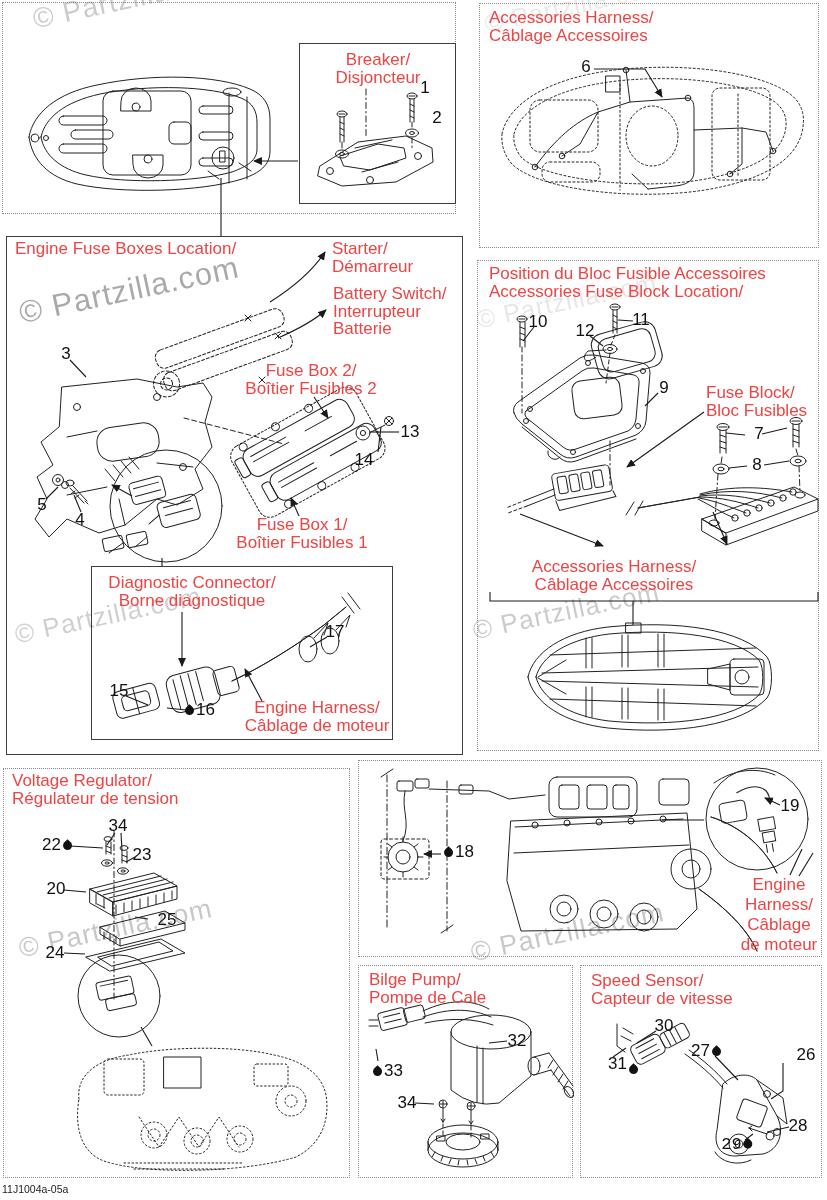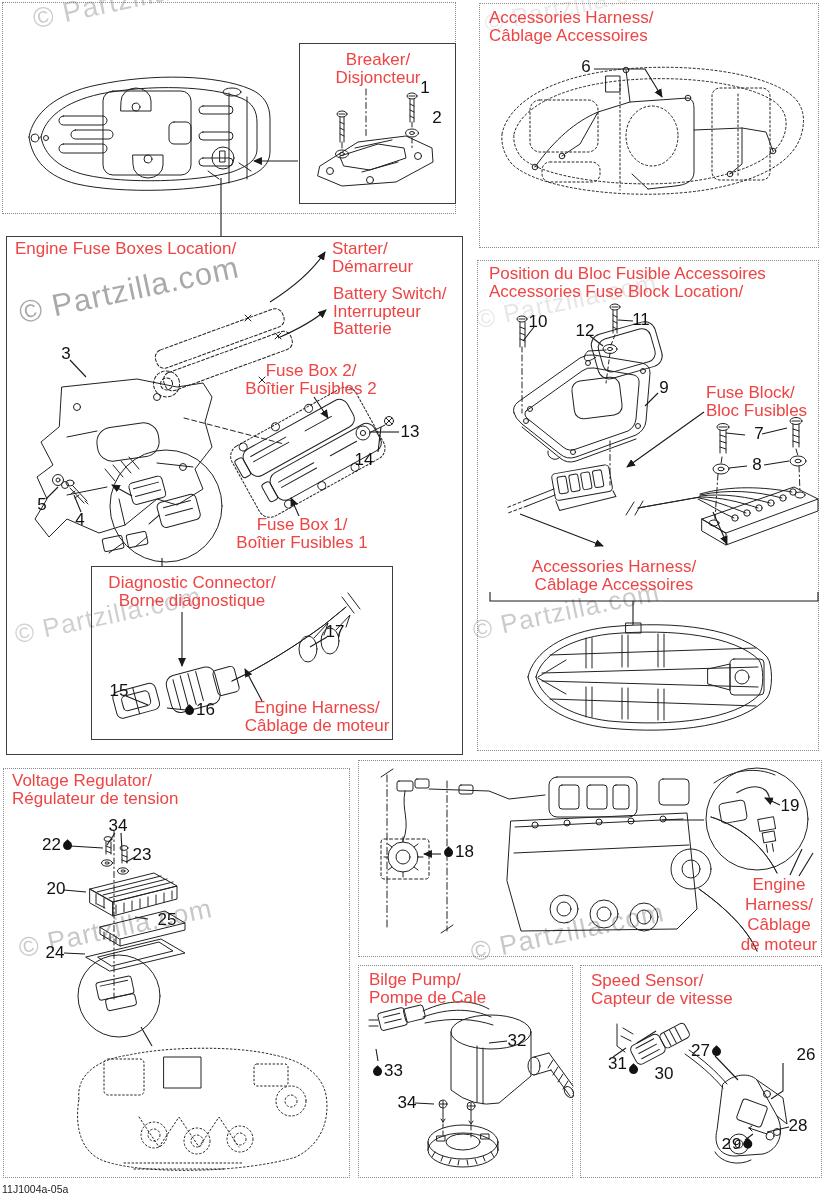--- a/index.html
+++ b/index.html
@@ -625,21 +625,21 @@
     <div class="callout" style="left: 517px; top: 1041px;">
       <span>32</span>
     </div>
     <div class="callout" style="left: 388px; top: 1071px;">
       <span class="drop"></span>
       <span>33</span>
     </div>
     <div class="callout" style="left: 407px; top: 1103px;">
       <span>34</span>
     </div>
-    <div class="callout" style="left: 664px; top: 1074px;">
+    <div class="callout" style="left: 664px; top: 1026px;">
       <span>30</span>
     </div>
     <div class="callout" style="left: 623px; top: 1064px; align-items: flex-end;">
       <span>31</span>
       <span class="drop"></span>
     </div>
     <div class="callout" style="left: 706px; top: 1051px;">
       <span>27</span>
       <span class="drop"></span>
     </div>

